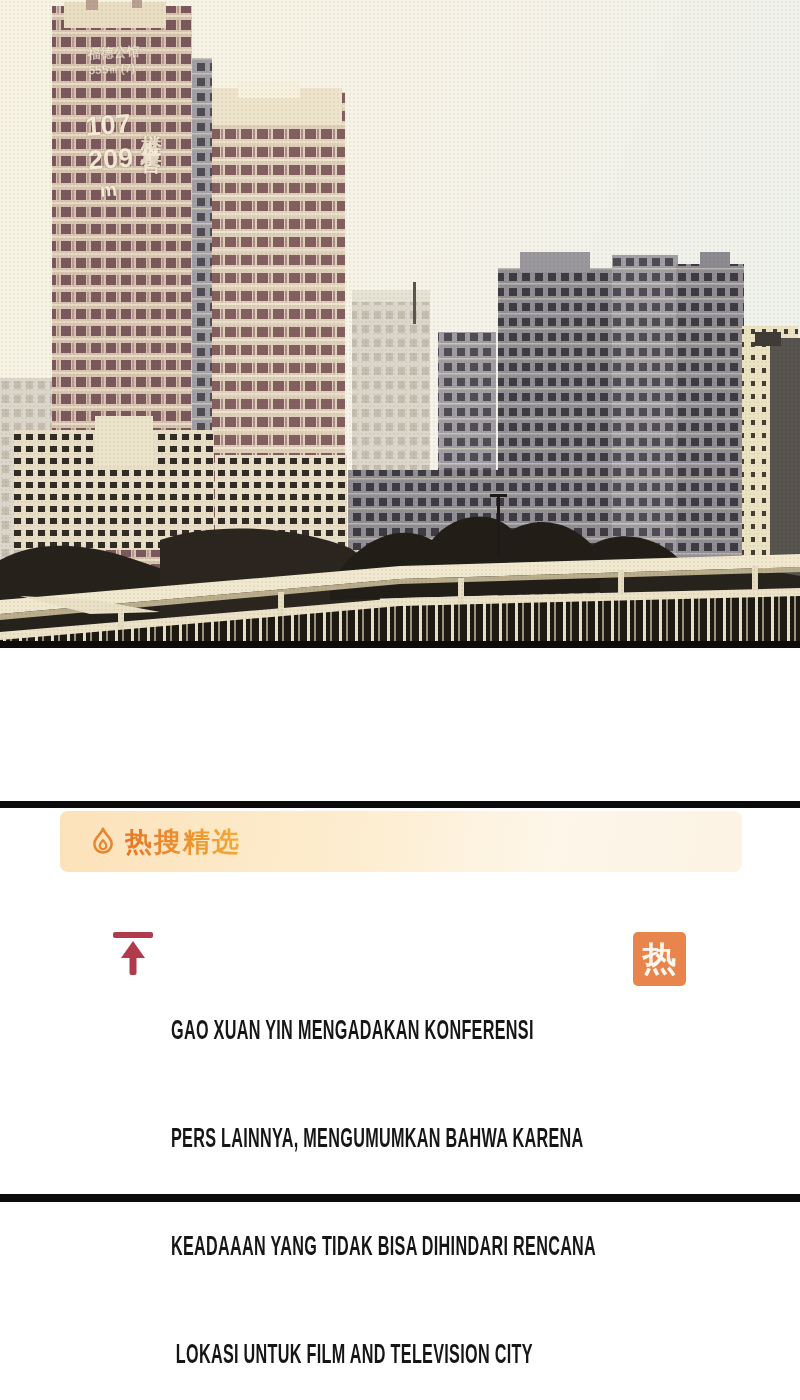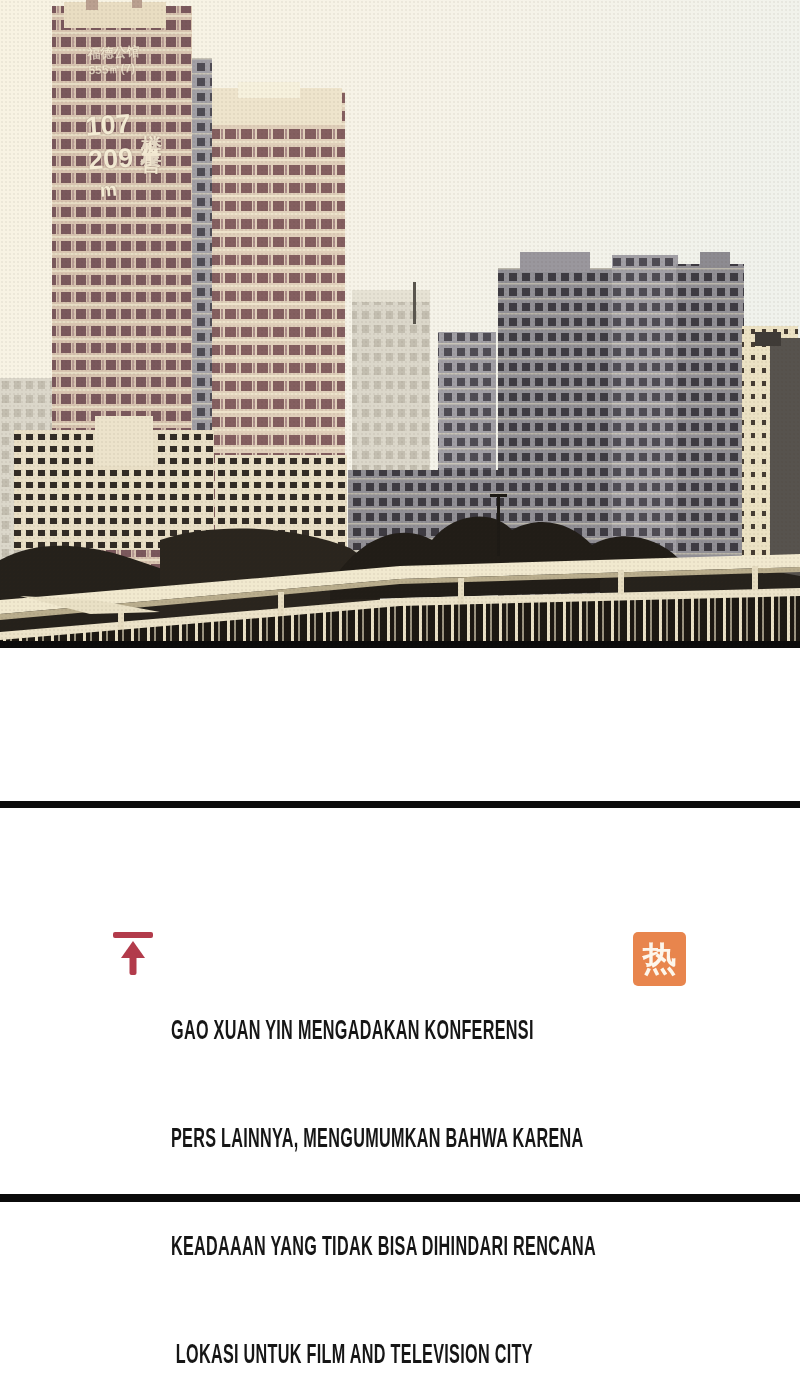--- a/index.html
+++ b/index.html
@@ -169,20 +169,27 @@
       <div>107</div>
       <div>209</div>
       <div class="unit">m</div>
     </div>
     <div class="sign sign-vert">楼盘发售</div>
   </div>
 
   <div class="divider d1"></div>
   <div class="divider d2"></div>
 
+  <div class="hs-panel">
+    <svg class="flame" viewBox="0 0 24 26" aria-hidden="true">
+      <path d="M12 2.2 C11 5.6 8.1 7.6 6.6 10.1 a7 7 0 1 0 10.8 0 C15.9 7.6 13 5.6 12 2.2 Z" fill="none" stroke="#e8862e" stroke-width="2.1" stroke-linejoin="round"></path>
+      <path d="M12 11.5 c-1.7 1.8 -2.7 3 -2.7 4.6 a2.7 2.7 0 0 0 5.4 0 c0 -1.6 -1 -2.8 -2.7 -4.6 Z" fill="none" stroke="#e8862e" stroke-width="1.8" stroke-linejoin="round"></path>
+    </svg>
+    <span class="hs-title">热搜精选</span>
+  </div>
 
   <div>
     <svg class="trend-arrow" viewBox="0 0 42 44" aria-hidden="true">
       <rect x="1" y="0" width="40" height="6" rx="2" fill="#b23b4b"></rect>
       <polygon points="21,9 9,26 33,26" fill="#b23b4b"></polygon>
       <rect x="17.5" y="21" width="7" height="22" rx="2" fill="#b23b4b"></rect>
     </svg>
 
     <div class="trend-text">
       <div>GAO XUAN YIN MENGADAKAN KONFERENSI</div>

